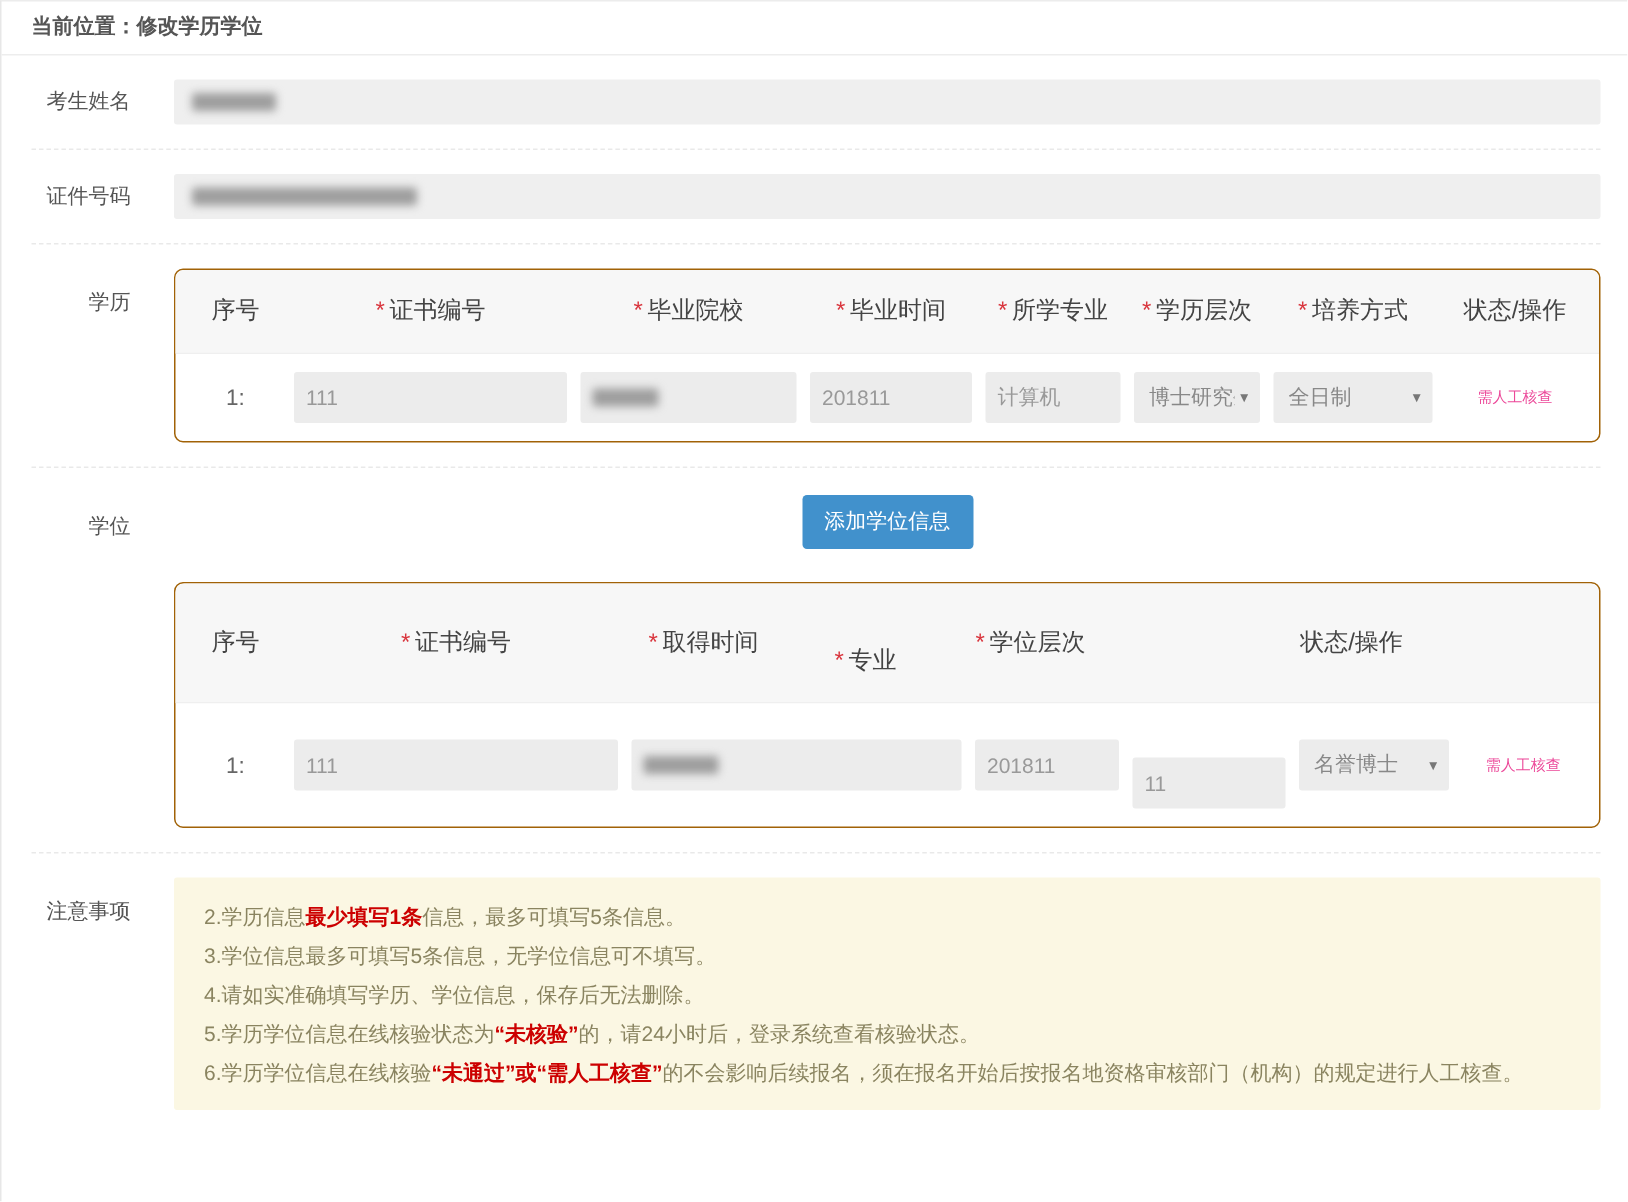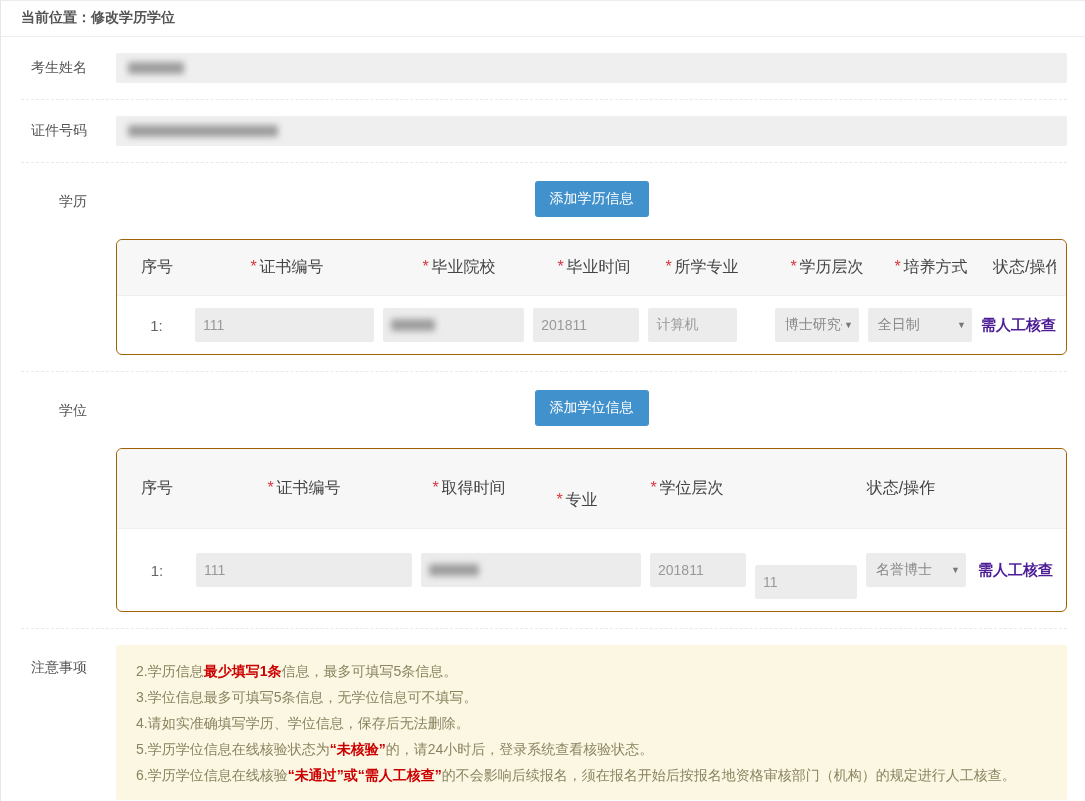--- a/index.html
+++ b/index.html
@@ -38,38 +38,38 @@
     border-bottom:1px solid #efefef; border-radius:6px 6px 0 0;
     padding:17px 10px; font-size:16px; color:#444; }
   .grid-row { display:flex; align-items:center; padding:12px 10px; }
   .th { text-align:center; white-space:nowrap; overflow:hidden; }
   .req { color:#d9363e; margin-right:3px; }
   .cell { margin-right:9px; }
   .cell:last-child { margin-right:0; }
 
   
   .c-idx{width:60px;} .c-cert{width:182px;} .c-school{width:144px;}
-  .c-time{width:108px;} .c-major{width:90px;} .c-level{width:84px;margin-left:29px;}
+  .c-time{width:108px;} .c-major{width:90px;} .c-level{width:84px;}
   .c-mode{width:106px;} .c-status{flex:1; text-align:center;}
   
   .d-idx{width:60px;} .d-cert{width:216px;} .d-school{width:220px;}
   .d-time{width:96px;} .d-major{width:102px;margin-top:24px;} .d-level{width:100px;}
   .d-status{flex:1; text-align:center;}
 
   .cell-idx { text-align:center; font-size:15px; color:#666; }
   .cell-input { width:100%; height:34px; background:#ececec; border:none;
     border-radius:2px; padding:0 8px; font-size:14px; color:#999;
     font-family:inherit; display:block; }
   .redacted { display:flex; align-items:center; }
   .select { width:100%; height:34px; background:#ececec; border-radius:2px;
     display:flex; align-items:center; padding:0 6px 0 10px; cursor:default; }
   .sel-text { flex:1; font-size:14px; color:#888; white-space:nowrap;
     overflow:hidden; }
   .arrow { font-size:9px; color:#777; margin-left:2px; }
-  .cell-status { font-size:15px; color:#4c1d95; white-space:nowrap;font-weight:bold; }
+  .cell-status { font-size:10px; color:#ec4899; white-space:nowrap; }
 
   .notes-box { flex:1; background:#fbf7e3; border-radius:2px;
     padding:13px 20px 12px; }
   .note-line { font-size:14px; line-height:26px; color:#8a8460;
     white-space:nowrap; overflow:hidden; }
   .note-line .hl { color:#cc0000; font-weight:bold; }
 </style>
 </head>
 <body>
 
@@ -97,23 +97,20 @@
         <span class="blur-blob blob-id"></span>
       </div>
     </div>
   </div>
 
   <div class="sep"></div>
 
   <div class="form-row section">
     <div class="flabel">学历</div>
     <div class="control">
-      <div class="btn-row">
-        <button class="btn-blue">添加学历信息</button>
-      </div>
       <div class="grid">
         <div class="grid-header">
           <div class="th cell c-idx"><span>序号</span></div>
           <div class="th cell c-cert"><span class="req">*</span><span>证书编号</span></div>
           <div class="th cell c-school"><span class="req">*</span><span>毕业院校</span></div>
           <div class="th cell c-time"><span class="req">*</span><span>毕业时间</span></div>
           <div class="th cell c-major"><span class="req">*</span><span>所学专业</span></div>
           <div class="th cell c-level"><span class="req">*</span><span>学历层次</span></div>
           <div class="th cell c-mode"><span class="req">*</span><span>培养方式</span></div>
           <div class="th cell c-status"><span>状态/操作</span></div>

